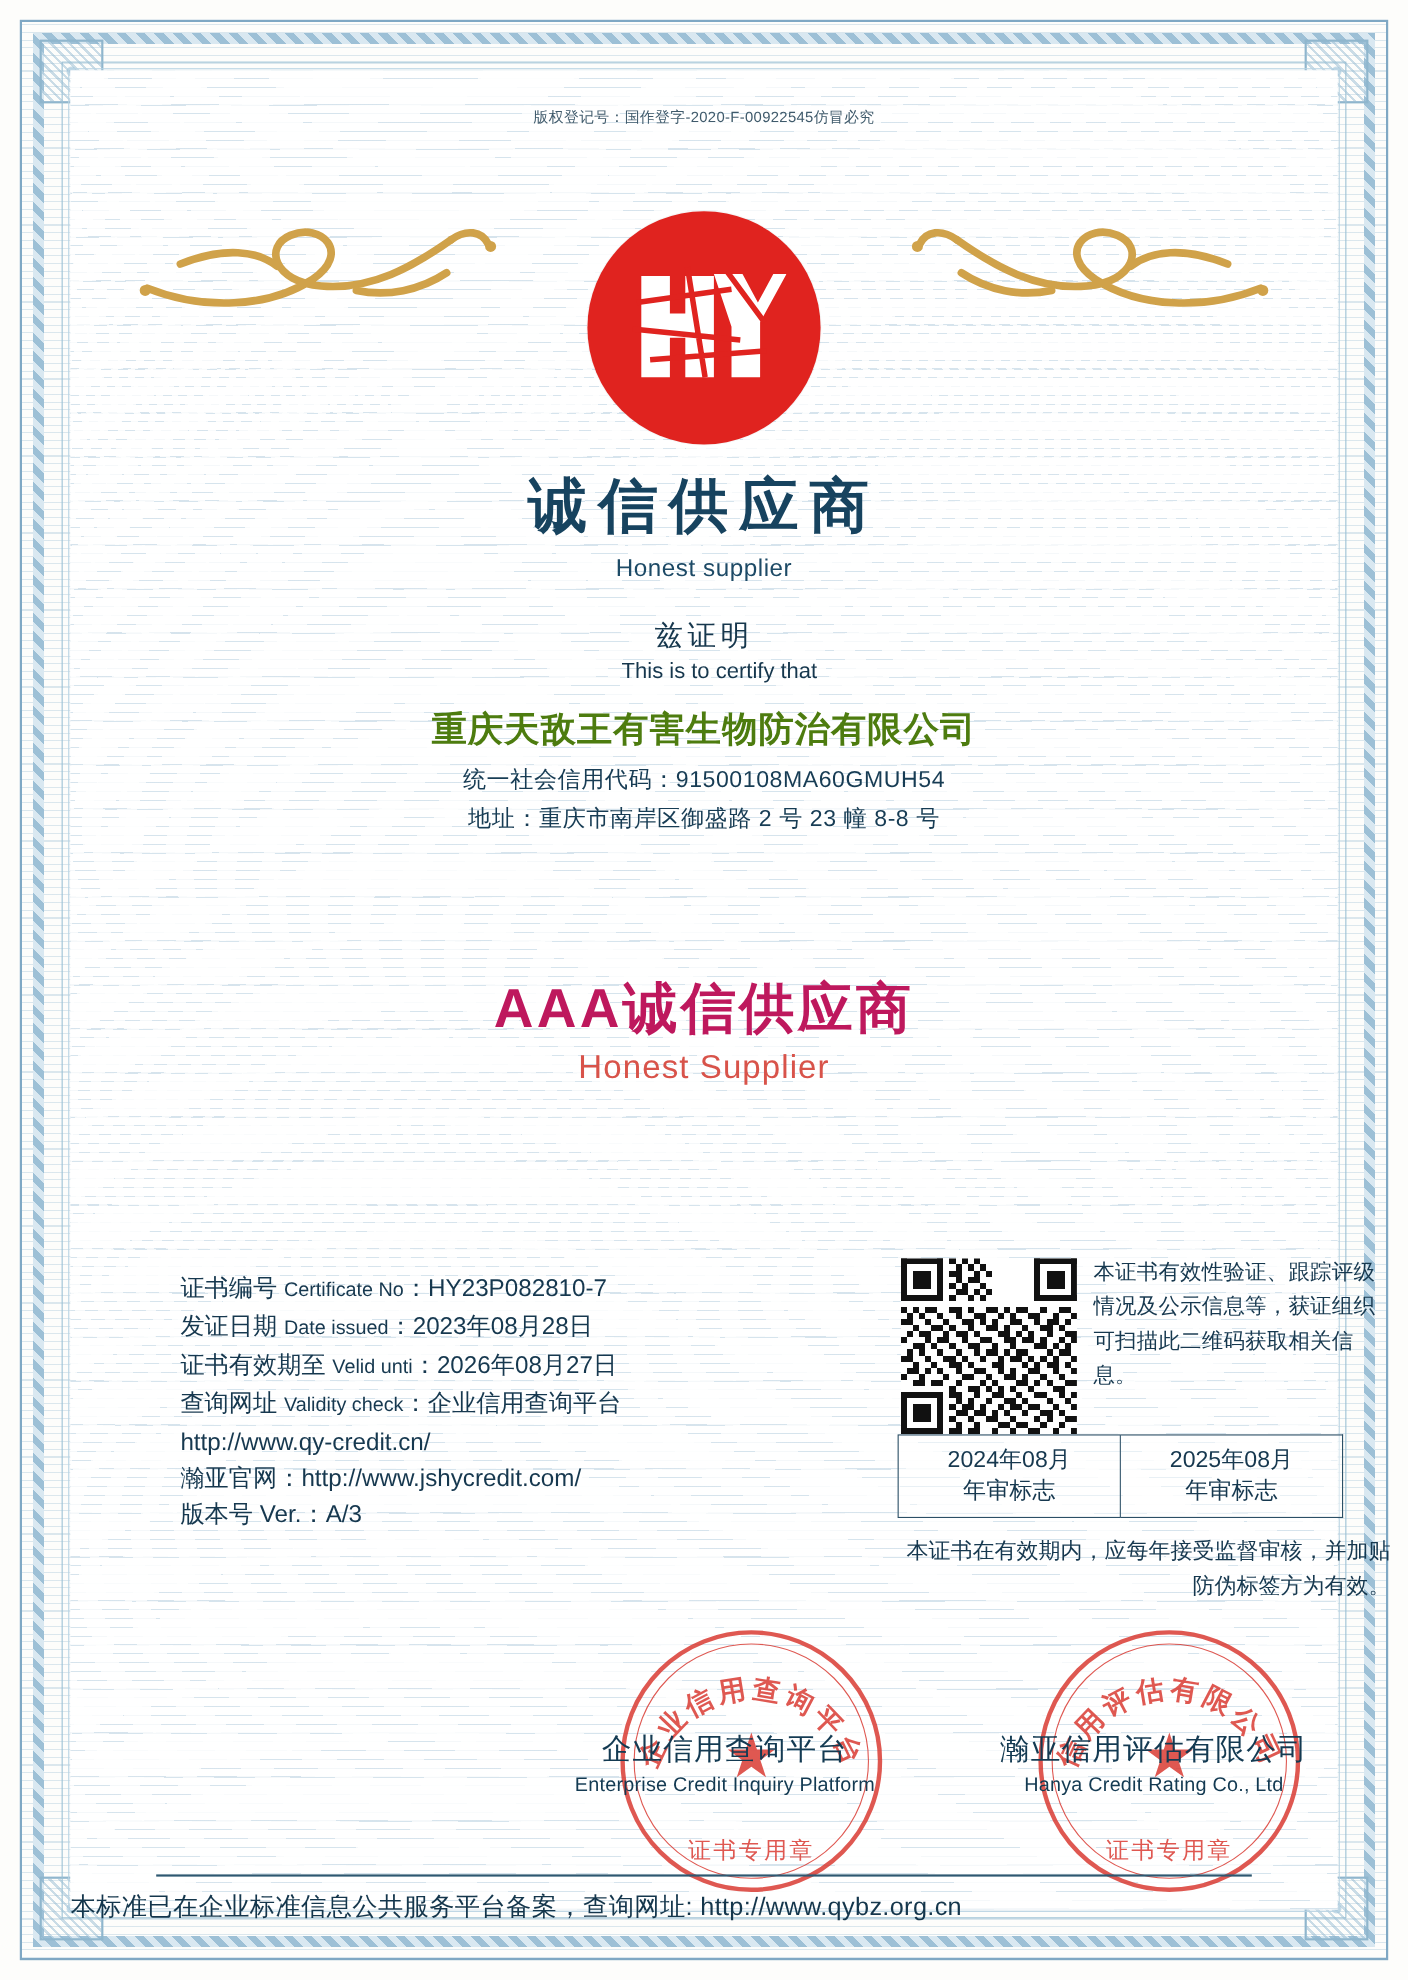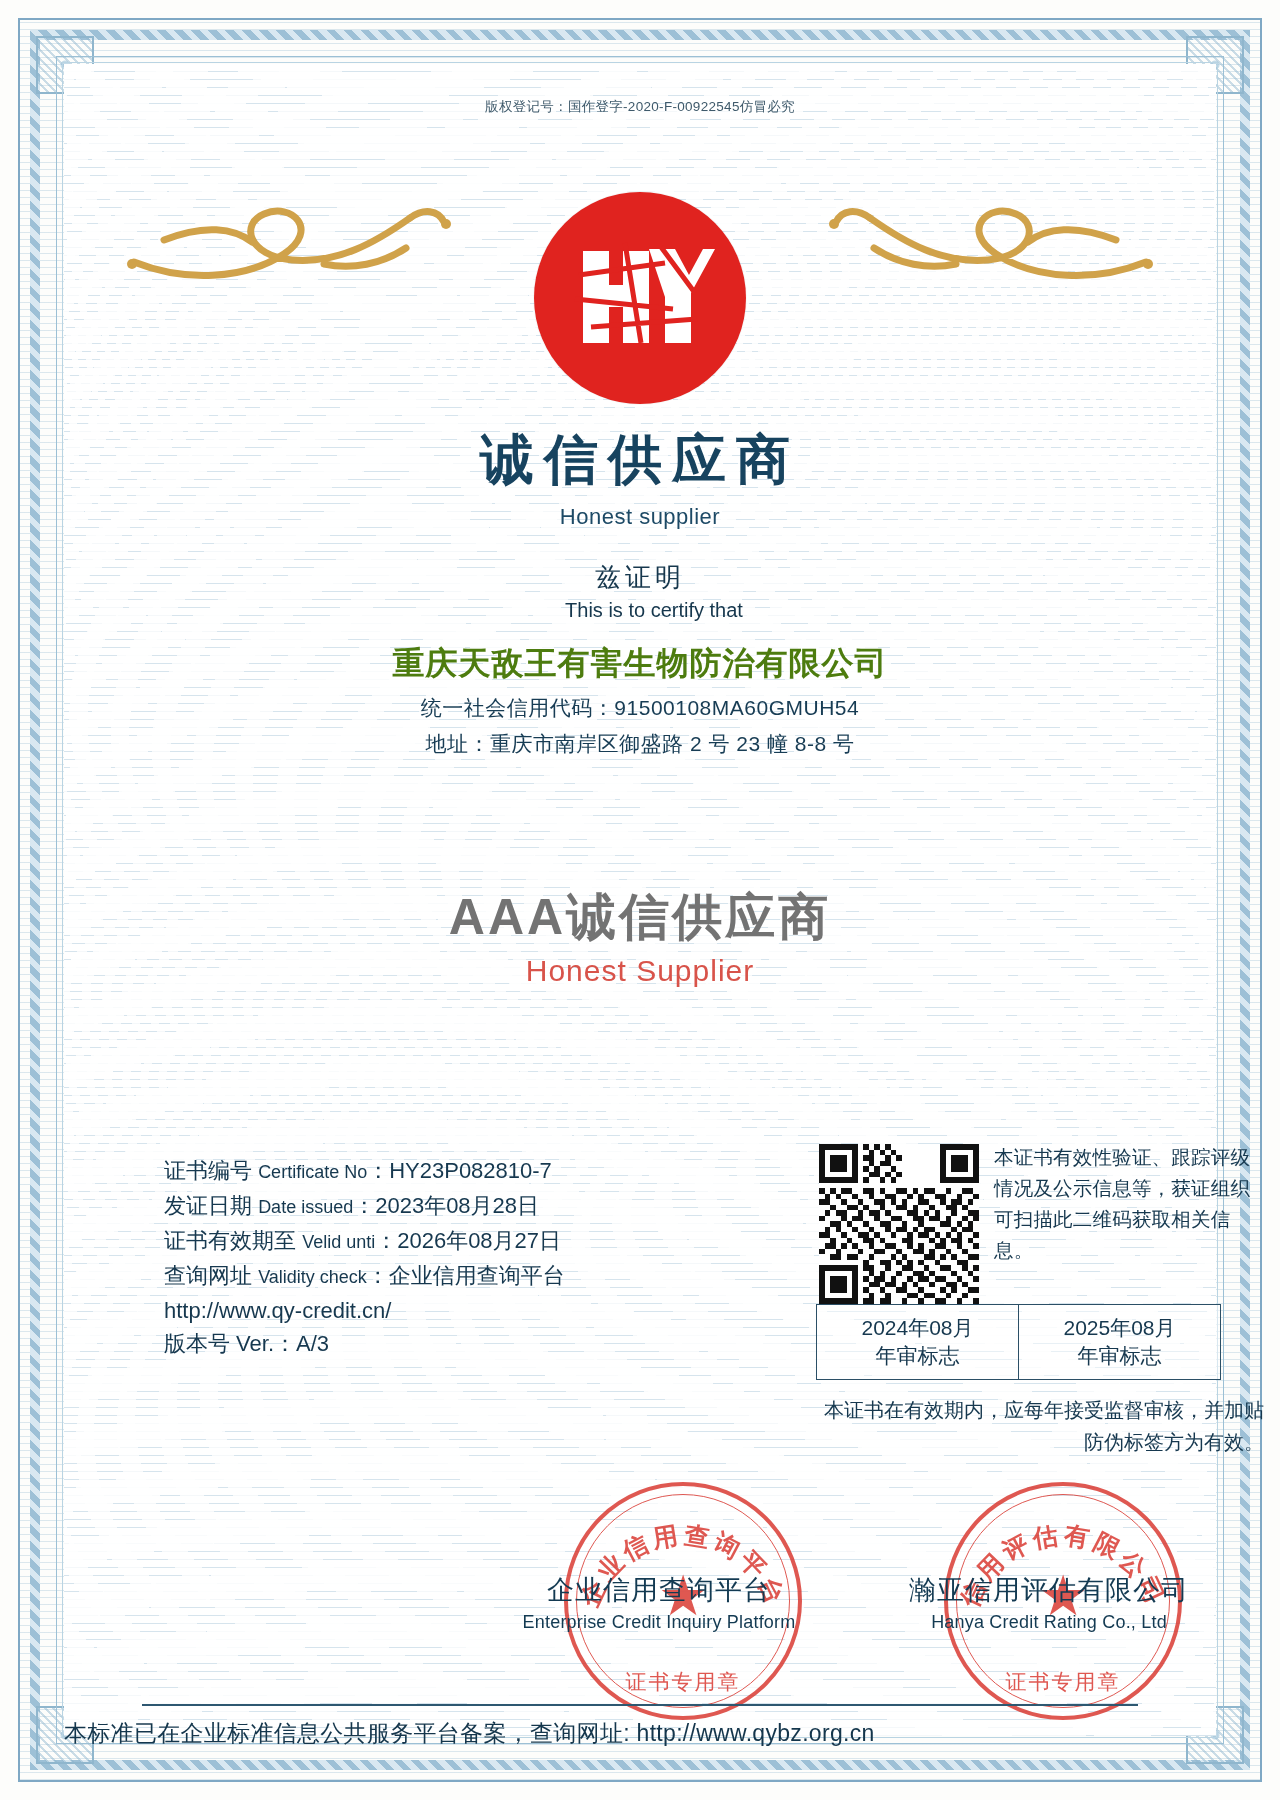--- a/index.html
+++ b/index.html
@@ -113,21 +113,21 @@
     font-size:21px;color:#173c54;letter-spacing:.5px;
   }
   .addr{
     position:absolute;top:666px;left:0;right:0;text-align:center;
     font-size:21px;color:#173c54;letter-spacing:.5px;
   }
 
   
   .award-cn{
     position:absolute;top:820px;left:0;right:0;text-align:center;
-    font-size:50px;font-weight:bold;color:#737373;letter-spacing:3px;
+    font-size:50px;font-weight:bold;color:#be185d;letter-spacing:3px;
     text-shadow:0 1px 0 rgba(255,255,255,.6);
   }
   .award-en{
     position:absolute;top:890px;left:0;right:0;text-align:center;
     font-size:30px;color:#d8534a;letter-spacing:1px;
   }
 
   
   .details{
     position:absolute;left:100px;top:1090px;width:580px;
@@ -292,20 +292,21 @@
       </div>
       <div class="drow">
         <span class="lbl-cn">证书有效期至</span>
         <span class="lbl-en">Velid unti</span><span>：</span><span class="val">2026年08月27日</span>
       </div>
       <div class="drow">
         <span class="lbl-cn">查询网址</span>
         <span class="lbl-en">Validity check</span><span>：</span><span class="val">企业信用查询平台</span>
       </div>
       <div class="url-line">http://www.qy-credit.cn/</div>
+      <div class="url-line">瀚亚官网：http://www.jshycredit.com/</div>
       <div class="url-line">版本号 Ver.：A/3</div>
     </div>
 
     <div class="qr">
       <svg width="160" height="160" viewBox="0 0 29 29" shape-rendering="crispEdges" aria-hidden="true">
         <rect width="29" height="29" fill="#ffffff"></rect>
         <g fill="#111111">
           <rect x="0" y="0" width="7" height="1"></rect>
             <rect x="0" y="6" width="7" height="1"></rect>
           <rect x="0" y="0" width="1" height="7"></rect>

